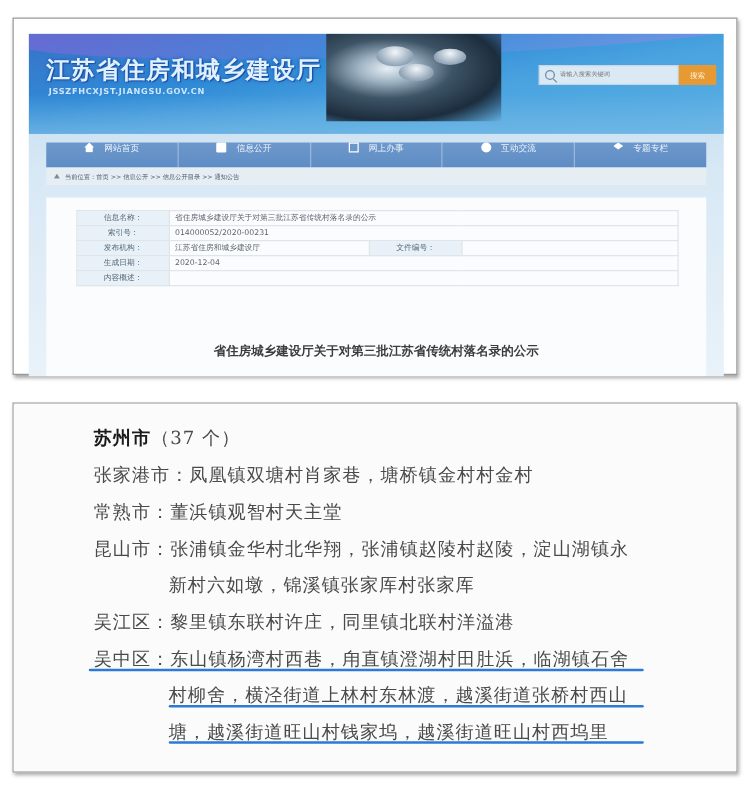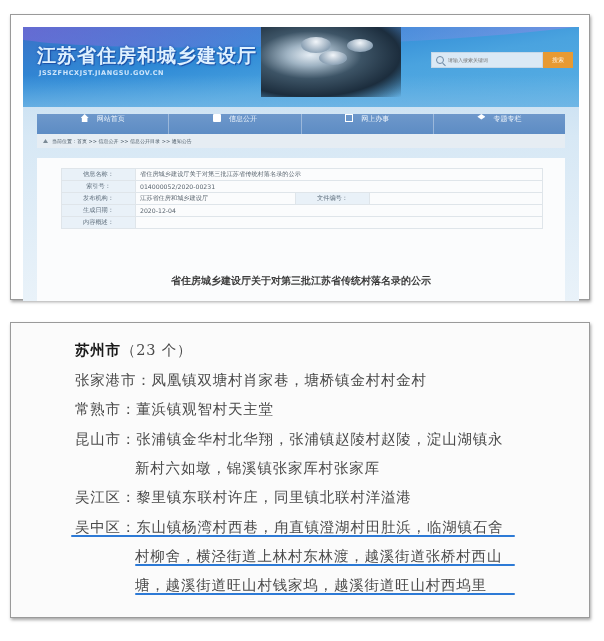--- a/index.html
+++ b/index.html
@@ -96,20 +96,24 @@
       </div>
       <div class="nav-item">
         <span class="nav-icon ic-doc"></span>
         <span>信息公开</span>
       </div>
       <div class="nav-item">
         <span class="nav-icon ic-task"></span>
         <span>网上办事</span>
       </div>
       <div class="nav-item">
+        <span class="nav-icon ic-chat"></span>
+        <span>互动交流</span>
+      </div>
+      <div class="nav-item">
         <span class="nav-icon ic-layers"></span>
         <span>专题专栏</span>
       </div>
     </div>
 
     <div class="crumb">
       <span class="pin"></span>
       <span>当前位置：</span>
       <span>首页 &gt;&gt; 信息公开 &gt;&gt; 信息公开目录 &gt;&gt; 通知公告</span>
     </div>
@@ -142,21 +146,21 @@
       </tbody>
         </table>
       <div class="doc-title">省住房城乡建设厅关于对第三批江苏省传统村落名录的公示</div>
     </div>
   </div>
 </div>
 
 <div class="card" id="card2">
   <div class="doc">
     <div class="line heading" style="top:18px;">
-      <b>苏州市</b><span>（23 个）</span>
+      <b>苏州市</b><span>（37 个）</span>
     </div>
     <div class="line" style="top:48px;">张家港市：凤凰镇双塘村肖家巷，塘桥镇金村村金村</div>
     <div class="line" style="top:77px;">常熟市：董浜镇观智村天主堂</div>
     <div class="line" style="top:107px;">昆山市：张浦镇金华村北华翔，张浦镇赵陵村赵陵，淀山湖镇永</div>
     <div class="line" style="top:165px;">吴江区：黎里镇东联村许庄，同里镇北联村洋溢港</div>
     <div class="line indent" style="top:136px;">新村六如墩，锦溪镇张家厍村张家厍</div>
     <div class="line" style="top:195px;text-align:center;">吴中区：东山镇杨湾村西巷，甪直镇澄湖村田肚浜，临湖镇石舍</div>
     <div class="line indent" style="top:253px;">塘，越溪街道旺山村钱家坞，越溪街道旺山村西坞里</div>
     <div class="line indent" style="top:224px;">村柳舍，横泾街道上林村东林渡，越溪街道张桥村西山</div>
 

